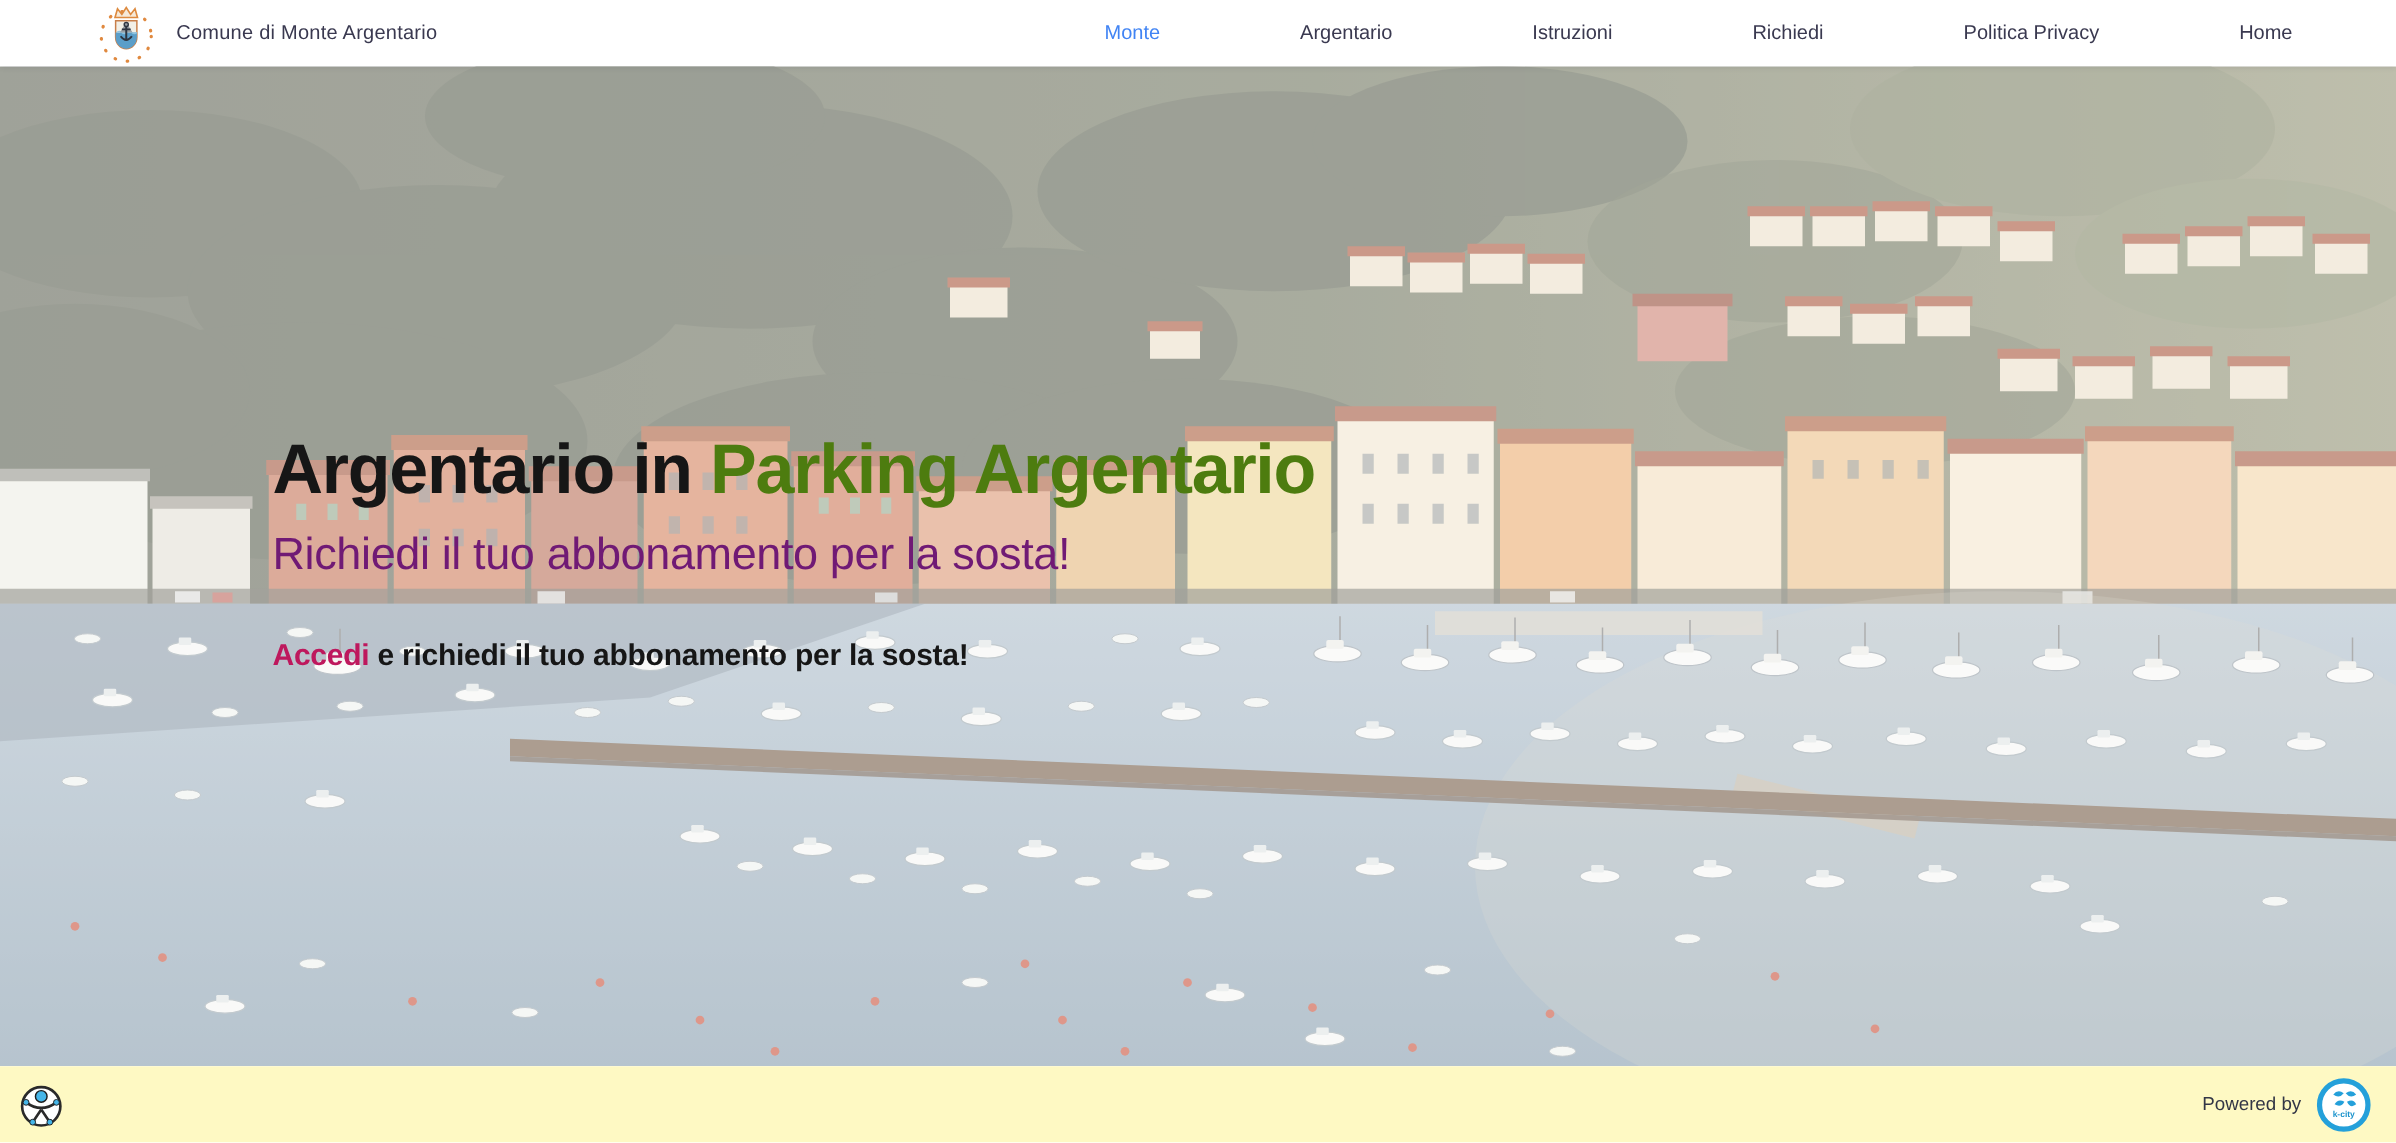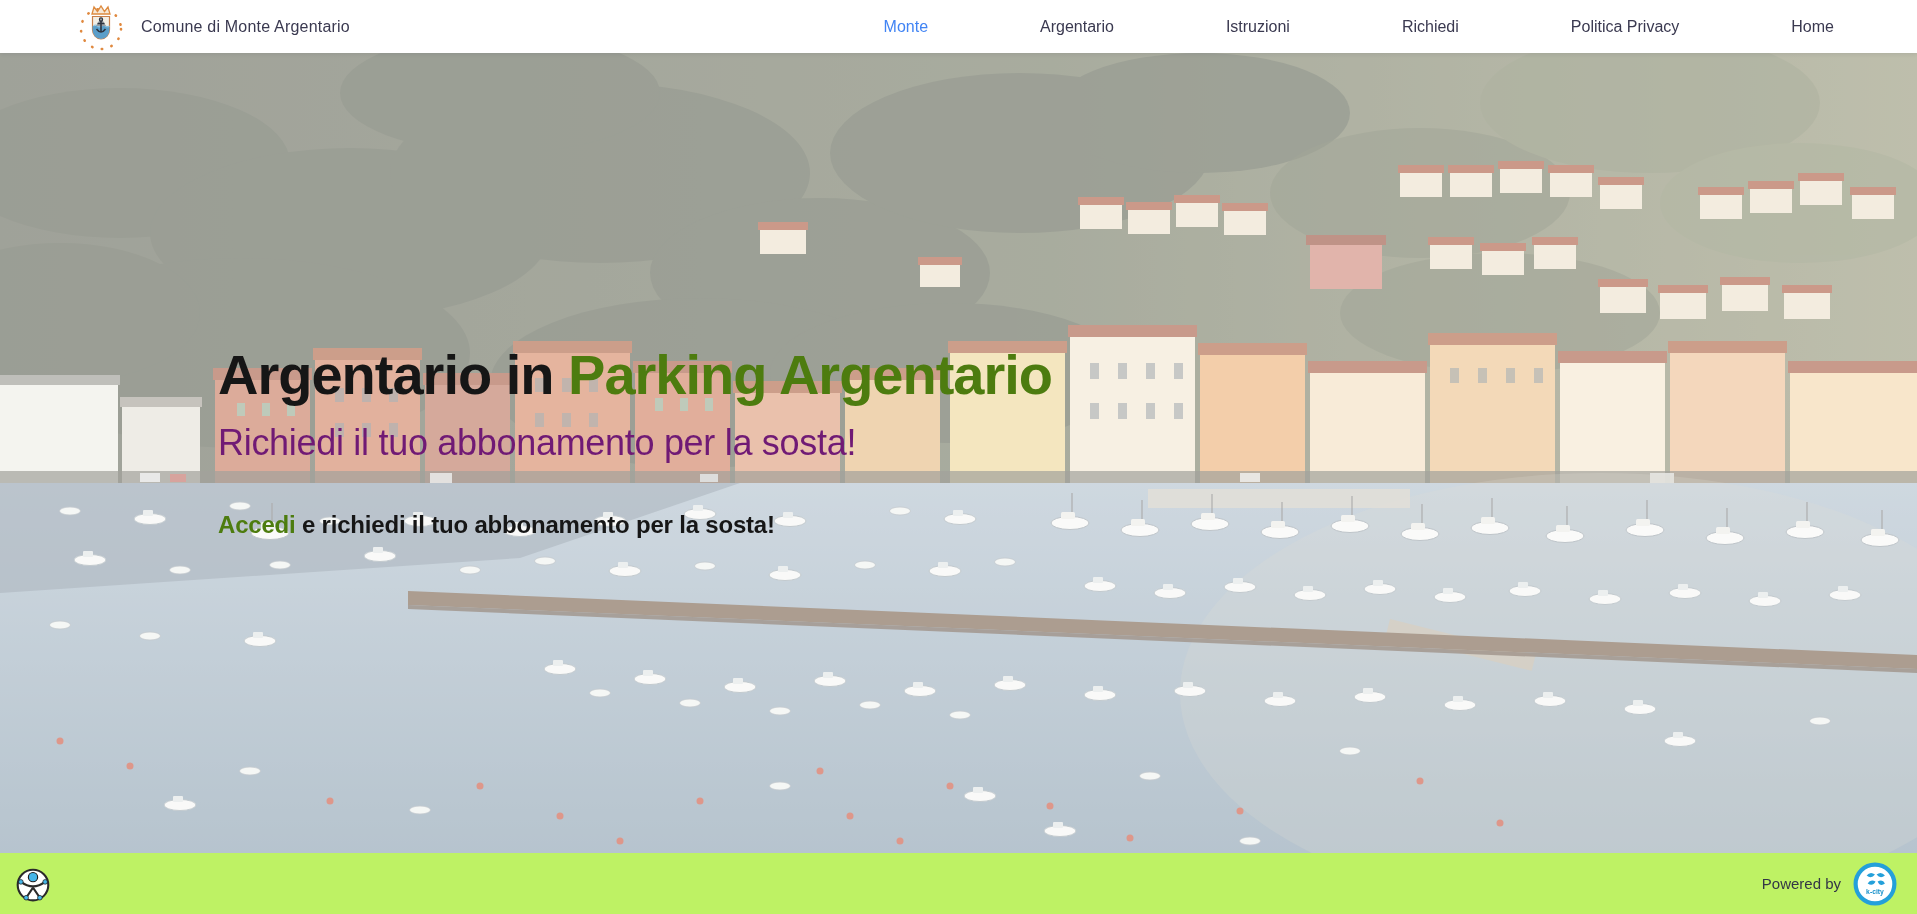--- a/index.html
+++ b/index.html
@@ -18,24 +18,24 @@
 
   
   .hero{position:relative;width:1917px;height:800px;overflow:hidden;}
   .hero-bg{position:absolute;left:0;top:0;width:1917px;height:800px;display:block;}
   .hero-overlay{position:absolute;left:0;top:0;right:0;bottom:0;background:rgba(255,255,255,.44);}
   .hero-content{position:relative;z-index:2;padding:293px 0 0 218px;}
   .hero-title{margin:0;font-size:56px;line-height:1.05;font-weight:700;color:#161616;letter-spacing:-1px;}
   .hero-title .hl{color:#4d7c0f;}
   .hero-subtitle{margin:17px 0 0;font-size:36px;font-weight:400;color:#701a75;letter-spacing:-.3px;}
   .hero-cta{margin:47px 0 0;font-size:24px;font-weight:700;color:#161616;letter-spacing:-.2px;}
-  .hero-cta a{color:#4d7c0f;text-decoration:none;cursor:pointer;text-align:right;}
+  .hero-cta a{color:#be185d;text-decoration:none;cursor:pointer;text-align:right;}
 
   
-  footer{position:relative;z-index:5;height:61px;background:#bef264;display:flex;align-items:center;
+  footer{position:relative;z-index:5;height:61px;background:#fef9c3;display:flex;align-items:center;
          justify-content:space-between;padding:0 20px 0 14px;box-sizing:border-box;}
   .a11y-btn{border:none;background:transparent;padding:0;cursor:pointer;line-height:0;}
   .powered{display:flex;align-items:center;gap:12px;}
   .powered-label{font-size:15px;color:#333646;}
   .kcity-link{line-height:0;cursor:pointer;text-decoration:none;}
 </style>
 </head>
 <body>
 
 <div class="page">

